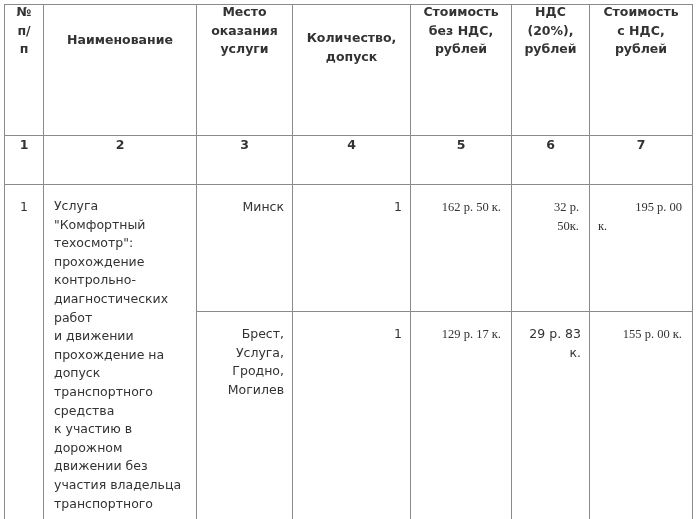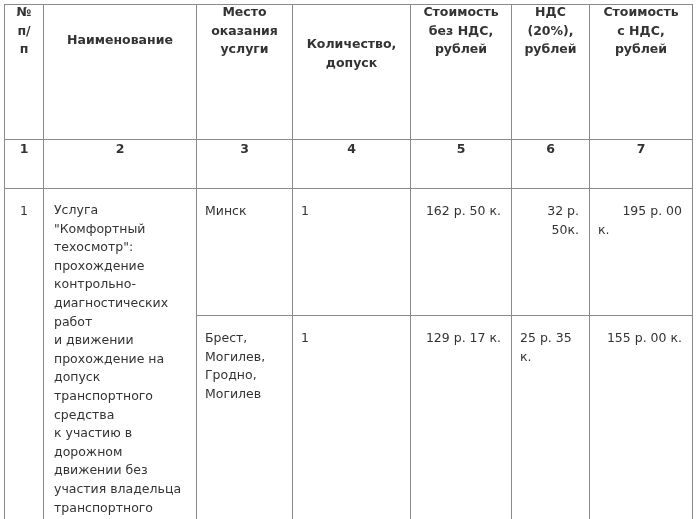--- a/index.html
+++ b/index.html
@@ -6,27 +6,27 @@
   body { width: 696px; height: 519px; overflow: hidden; position: relative;
          font-family: "DejaVu Sans", "Liberation Sans", sans-serif; color: #333333; }
   table.price { position: absolute; left: 4px; top: 4px; border-collapse: collapse;
                 table-layout: fixed; width: 689px; }
   table.price td, table.price th { border: 1px solid #8a8a8a; vertical-align: top;
                 font-size: 12.5px; line-height: 18.6px; padding: 0; }
   th { font-weight: bold; text-align: center; color: #333; }
   .hdr th { height: 104px; vertical-align: middle; padding: 0 6px; }
   .hdr th .t { display: block; margin-top: -2px; }
   .nums th { height: 48px; vertical-align: middle; }
-  td.c { text-align: left; }
+  td.c { text-align: right; }
   .rowA td { height: 126px; }
   .rowB td { height: 228px; }
   td .pad { padding: 13px 8px 0 8px; display: block; }
   td.name .pad { padding: 12px 6px 0 10px; text-align: left; }
   td.num .pad { padding: 13px 4px 0 4px; text-align: center; }
-  td.right .pad { text-align: right; padding-right: 10px; }
+  td.right .pad { text-align: right; padding-right: 10px; font-family: Liberation Serif, serif; }
   .nl { display: block; }
 </style>
 </head>
 <body>
 
 <table class="price">
   <colgroup>
     <col style="width:39px">
       <col style="width:153px">
       <col style="width:96px">
@@ -47,21 +47,21 @@
     <th style="vertical-align:top;padding-top:26px;">
       <span class="nl">Наименование</span>
         </th>
     <th>
           <span class="t">
       <span class="nl">Место</span>
       <span class="nl">оказания</span>
       <span class="nl">услуги</span>
           </span>
         </th>
-    <th style="vertical-align:top;padding-top:30px;">
+    <th style="vertical-align:top;padding-top:24px;">
       <span class="nl">Количество,</span>
       <span class="nl">допуск</span>
         </th>
     <th>
           <span class="t">
       <span class="nl">Стоимость</span>
       <span class="nl">без НДС,</span>
       <span class="nl">рублей</span>
           </span>
         </th>
@@ -136,34 +136,34 @@
           <span class="pad">
       <span class="nl">195 р. 00</span>
       <span class="nl" style="text-align:left;">к.</span>
           </span>
         </td>
   </tr>
   <tr class="rowB">
     <td class="c">
           <span class="pad">
       <span class="nl">Брест,</span>
-      <span class="nl">Могилев,</span>
+      <span class="nl">Услуга,</span>
       <span class="nl">Гродно,</span>
       <span class="nl">Могилев</span>
           </span>
         </td>
     <td class="c">
           <span class="pad">1</span>
         </td>
     <td class="right">
           <span class="pad">129 р. 17 к.</span>
         </td>
     <td class="c">
           <span class="pad">
-      <span class="nl">25 р. 35</span>
+      <span class="nl">29 р. 83</span>
       <span class="nl">к.</span>
           </span>
         </td>
     <td class="right">
           <span class="pad">
       <span class="nl">155 р. 00 к.</span>
           </span>
         </td>
   </tr>
 </tbody>

